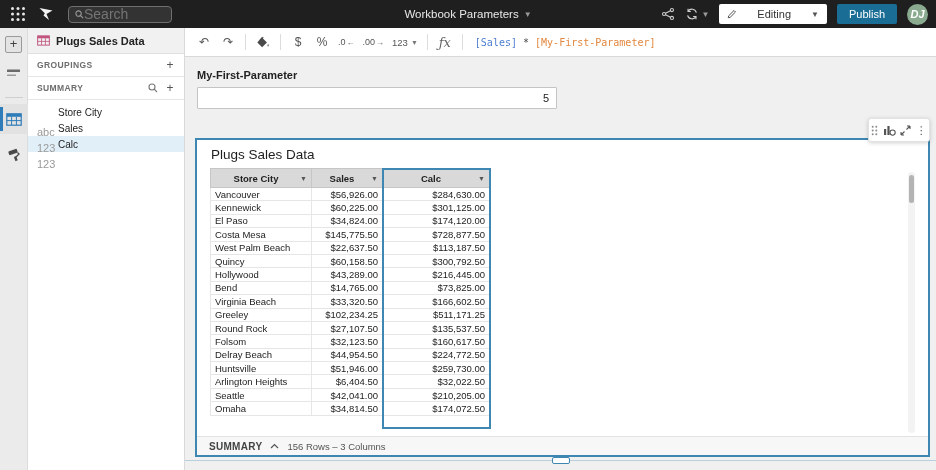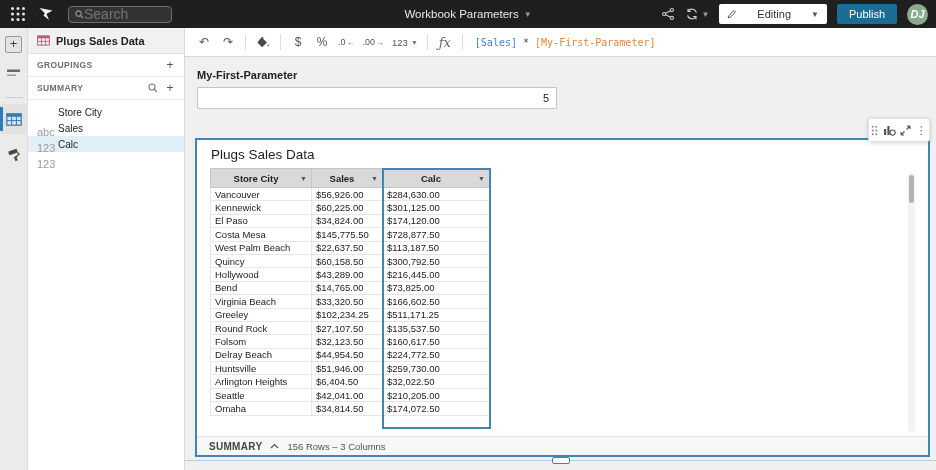--- a/index.html
+++ b/index.html
@@ -74,21 +74,21 @@
   .float-toolbar .fi { display:flex; align-items:center; justify-content:center; color:#555; cursor:pointer; }
   .kebab { font-size:11px; color:#555; line-height:10px; }
 
   .table-el { position:absolute; left:10px; top:81px; right:6px; bottom:13px; background:#fff; border:2px solid #3e87b2; }
   .table-title { position:absolute; left:14px; top:7px; font-size:13.5px; color:#1e1e1e; }
   .grid-wrap { position:absolute; left:13px; top:28px; }
   table.grid { border-collapse:collapse; }
   .grid th { background:#d9d9d9; height:19px; font-size:9.5px; font-weight:bold; color:#222; border:1px solid #c6c6c6; position:relative; padding:0 14px 0 4px; text-align:center; cursor:pointer; }
   .grid th .hcaret { position:absolute; right:4px; top:50%; transform:translateY(-50%); font-size:7px; color:#555; }
   .grid td { height:13.4px; font-size:9.5px; color:#222; border:1px solid #e6e6e6; padding:0 4px; white-space:nowrap; overflow:hidden; }
-  .grid td.num { }
+  .grid td.num { text-align:right; }
   .grid col.c-city { width:101px; } .grid col.c-sales { width:71px; } .grid col.c-calc { width:107px; }
   .calc-outline { position:absolute; pointer-events:none; border:2px solid #3e87b2; z-index:3; }
 
   .v-scroll { position:absolute; right:13px; top:32px; bottom:22px; width:7px; background:#f3f3f3; border-radius:4px; }
   .v-thumb { position:absolute; top:3px; left:1px; width:5px; height:28px; background:#b3b3b3; border-radius:3px; cursor:grab; }
 
   .summary-bar { position:absolute; left:0; right:0; bottom:0; height:19px; background:#f7f7f7; border-top:1px solid #e2e2e2; display:flex; align-items:center; gap:8px; padding:0 12px; }
   .summary-label { font-size:10px; font-weight:bold; color:#444; letter-spacing:.3px; cursor:pointer; }
   .summary-info { font-size:9.5px; color:#555; }
 

